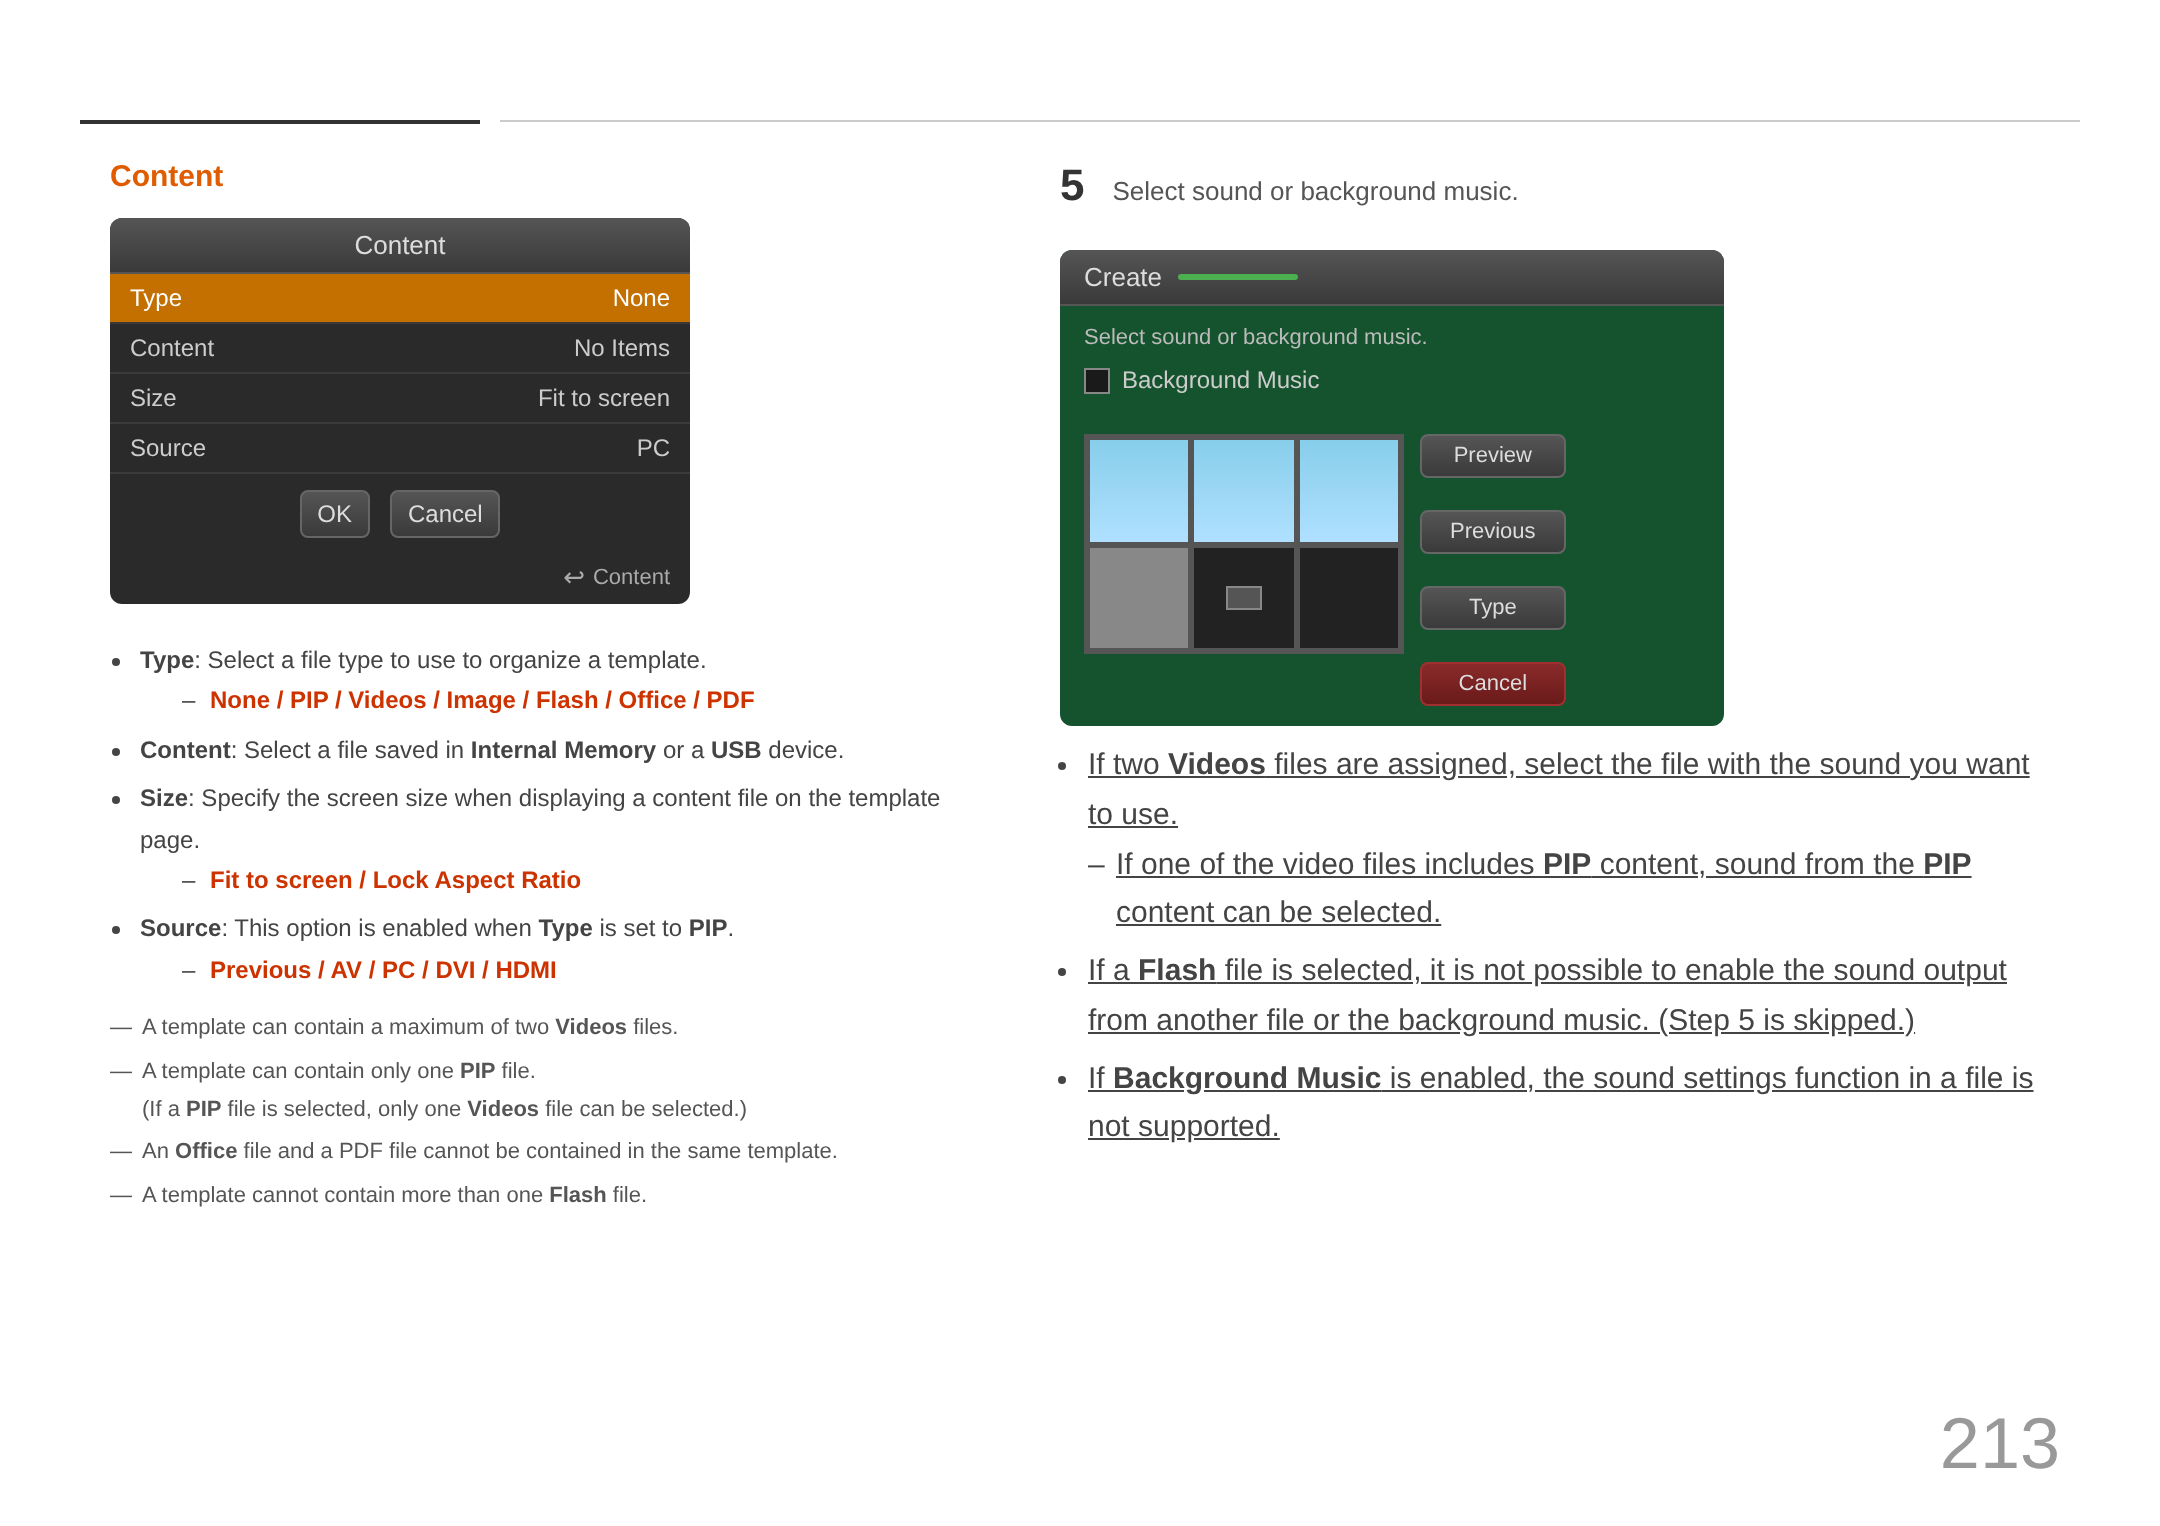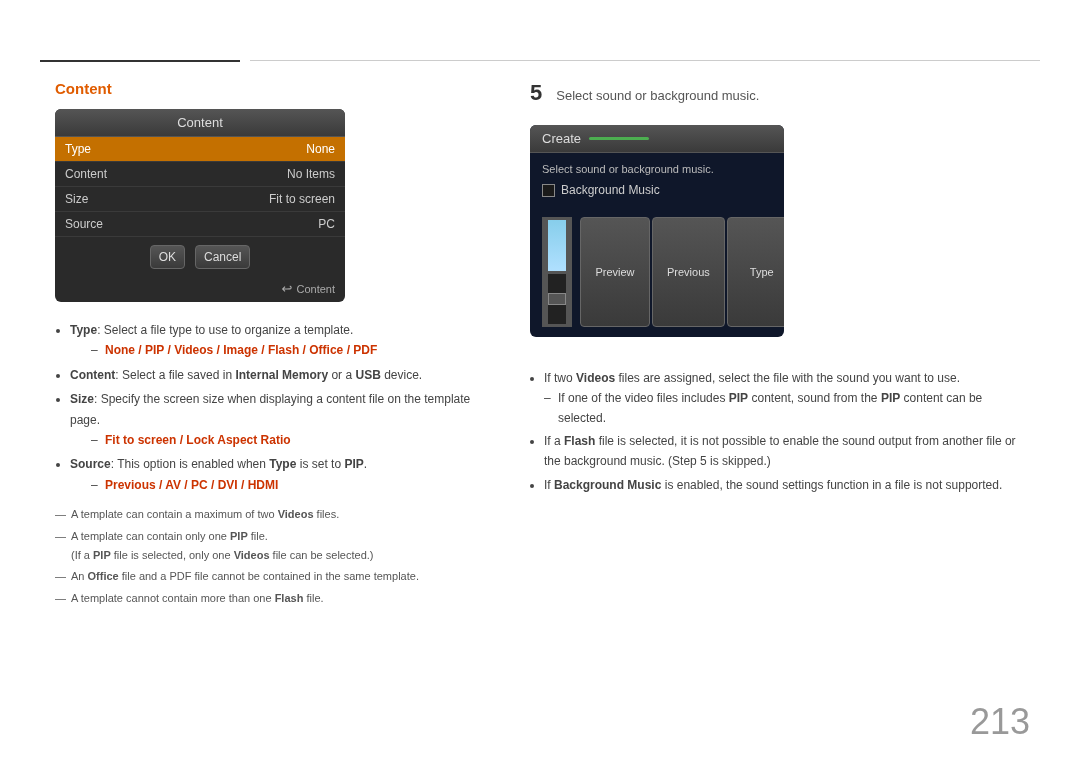--- a/index.html
+++ b/index.html
@@ -178,25 +178,25 @@
     }
 
     .step-label {
       font-size: 13px;
       color: #555;
       margin-bottom: 12px;
     }
 
     
     .create-dialog {
-      background: #0f172a;
+      background: #14532d;
       border-radius: 6px;
-      width: 254px;
+      width: 332px;
       overflow: hidden;
-      margin-bottom: 32px;
+      margin-bottom: 8px;
     }
     .create-title-bar {
       background: linear-gradient(to bottom, #555, #3a3a3a);
       color: #ddd;
       font-size: 13px;
       padding: 6px 12px;
       border-bottom: 1px solid #555;
       display: flex;
       align-items: center;
       gap: 8px;
@@ -254,44 +254,45 @@
       background: #222;
     }
     .thumb-cell.sky {
       background: linear-gradient(to bottom, #87ceeb, #b0e0ff);
     }
     .thumb-cell.gray {
       background: #888;
     }
     .side-buttons {
       display: flex;
-      flex-direction: row;
-      gap: 2px;
+      flex-direction: column;
+      gap: 16px;
     }
     .side-btn {
       background: linear-gradient(to bottom, #555, #3a3a3a);
       color: #ddd;
       border: 1px solid #666;
       border-radius: 4px;
       padding: 4px 14px;
       font-size: 11px;
       cursor: pointer;
       text-align: center;
       min-width: 70px;
     }
     .side-btn.cancel-btn {
       background: linear-gradient(to bottom, #8a2a2a, #6a1a1a);
       border-color: #a03030;
     }
 
     .right-body-text {
-      font-size: 12px;
+      font-size: 15px;
       line-height: 1.65;
       color: #444;
       width: 490px;
+      text-decoration: underline;
     }
     .right-body-text ul {
       margin-left: 14px;
     }
     .right-body-text li {
       margin-bottom: 4px;
     }
     .right-body-text .bold { font-weight: bold; }
   </style>
 </head>

